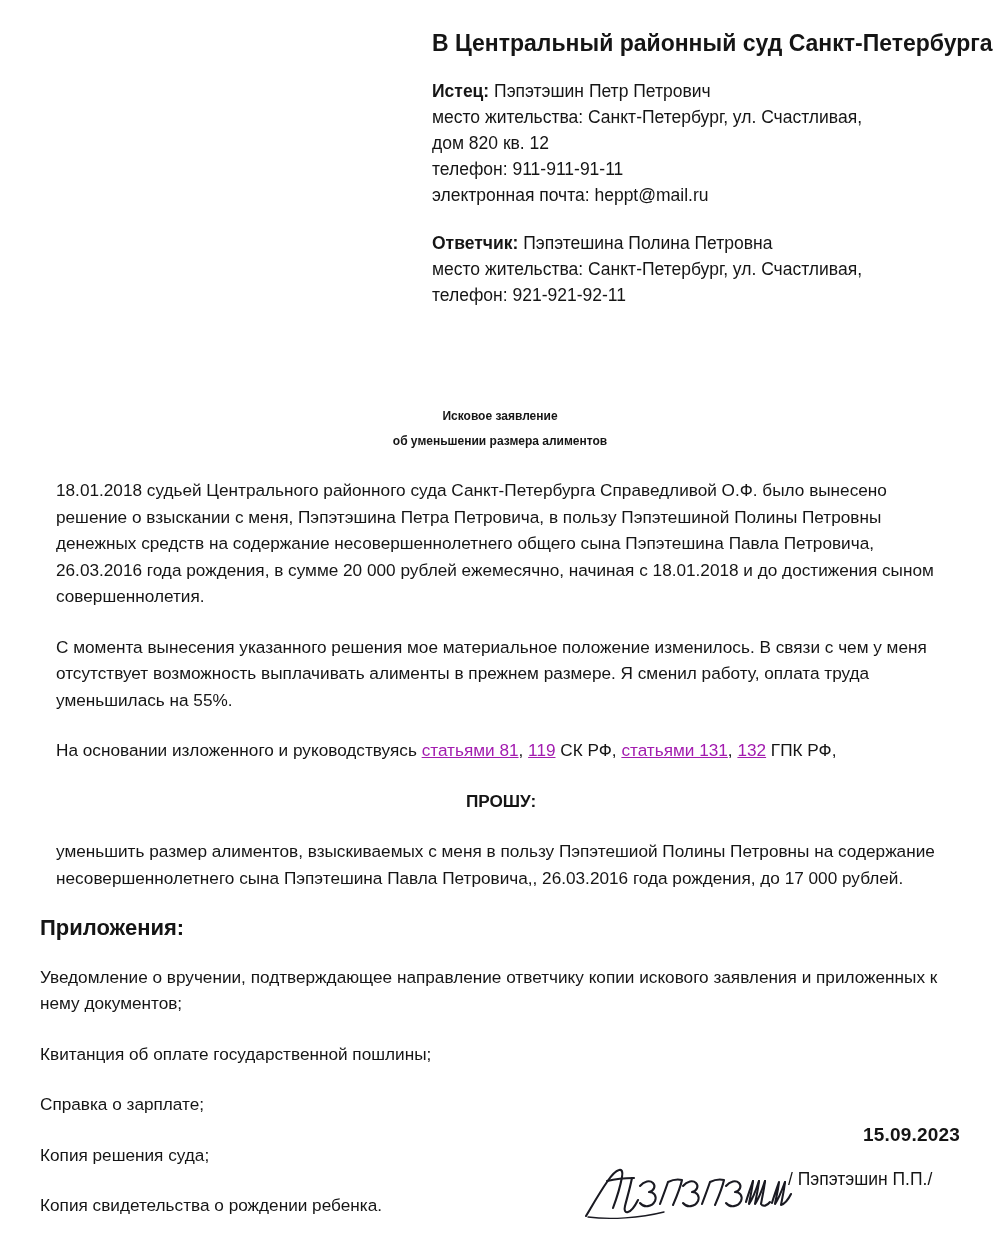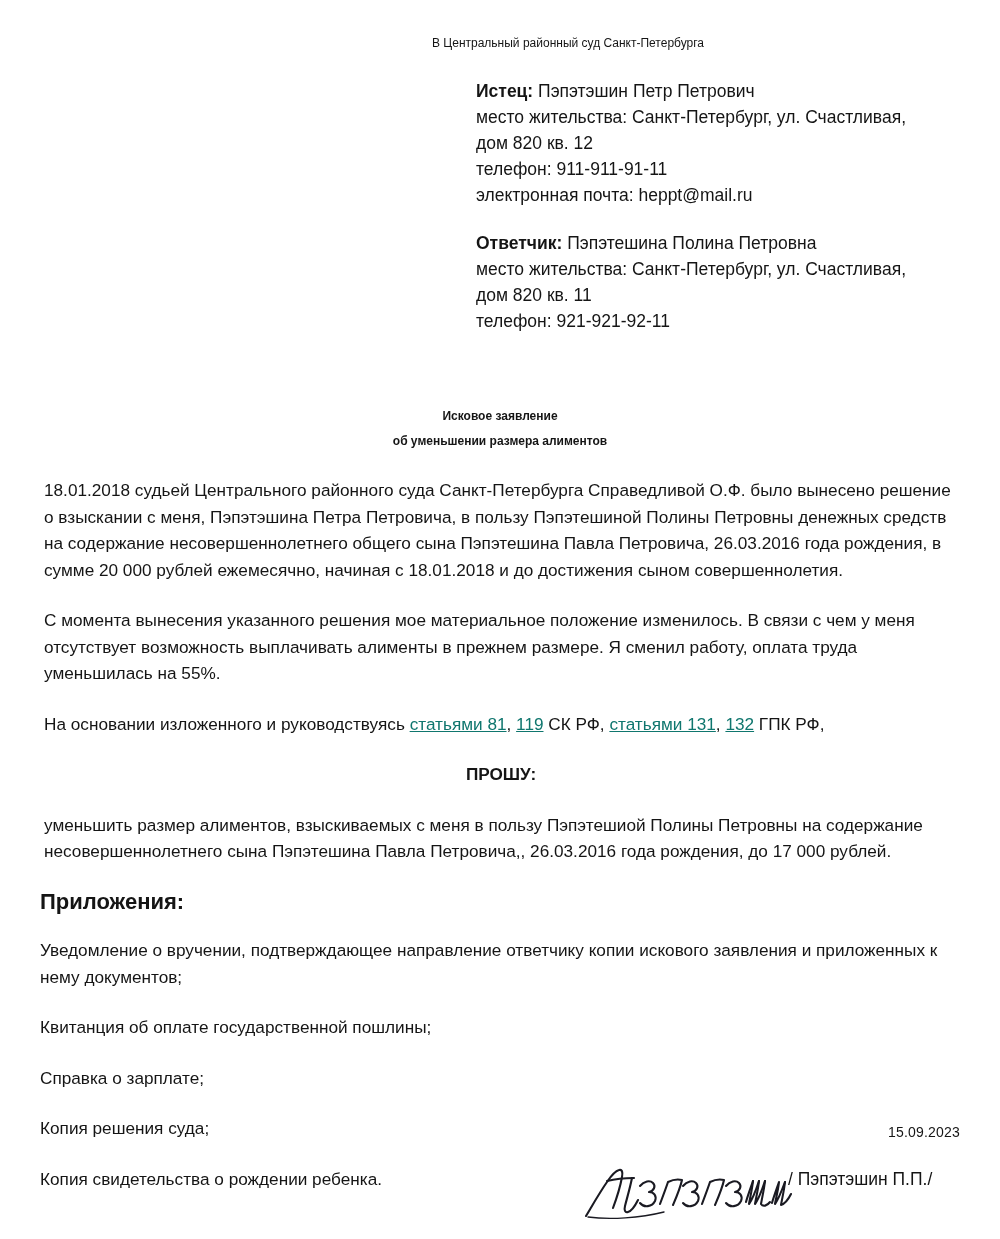--- a/index.html
+++ b/index.html
@@ -26,31 +26,31 @@
   
   .header-block {
     position: absolute;
     left: 432px;
     top: 30px;
     width: 540px;
     font-size: 17.5px;
     line-height: 26px;
   }
   .court-line {
-    font-weight: normal;
-    font-size: 12px;
+    font-weight: bold;
+    font-size: 23px;
     white-space: nowrap;
   }
   .court-address {
     font-size: 17.5px;
   }
   .party {
     margin-top: 22px;
   }
-  .party-line { font-size: 17.5px; margin-left: 44px; }
+  .party-line { font-size: 17.5px; }
   .party-role { font-weight: bold; }
 
   
   .doc-title {
     position: absolute;
     left: 0;
     top: 404px;
     width: 1000px;
     text-align: center;
     font-weight: bold;
@@ -61,21 +61,21 @@
   
   .body-wrap {
     position: absolute;
     left: 40px;
     top: 477px;
     width: 922px;
   }
   .para {
     font-size: 17.2px;
     line-height: 26.5px;
-    margin: 0 0 24px 4px;
+    margin: 0 0 24px 16px;
     text-align: left;
   }
   .para:last-child { margin-bottom: 0; }
 
   .center-bold {
     text-align: center;
     font-weight: bold;
     font-size: 17.2px;
     line-height: 26.5px;
     margin: 8px 0 24px 0;
@@ -85,32 +85,32 @@
     font-size: 22px;
     line-height: 26.5px;
     margin: 0 0 22px 0;
   }
   .attach-item {
     font-size: 17.2px;
     line-height: 26.5px;
     margin: 0 0 24px 0;
   }
   a.ref {
-    color: #0f766e;
+    color: #a21caf;
     text-decoration: underline;
     text-underline-offset: 1px;
   }
 
   
   .sign-date {
     position: absolute;
     right: 40px;
     top: 1124px;
-    font-size: 14px;
-    font-weight: normal;
+    font-size: 19px;
+    font-weight: bold;
     letter-spacing: 0.2px;
   }
   .sign-row {
     position: absolute;
     left: 560px;
     top: 1168px;
     width: 402px;
     height: 62px;
   }
   .signature-mark {
@@ -148,21 +148,20 @@
       <div class="party-line">телефон: 911-911-91-11</div>
       <div class="party-line">электронная почта: heppt@mail.ru</div>
     </div>
 
     <div class="party">
       <div class="party-line">
         <span class="party-role">Ответчик:</span>
         <span>Пэпэтешина Полина Петровна</span>
       </div>
       <div class="party-line">место жительства: Санкт-Петербург, ул. Счастливая,</div>
-      <div class="party-line">дом 820 кв. 11</div>
       <div class="party-line">телефон: 921-921-92-11</div>
     </div>
   </div>
 
   <div class="doc-title">
     <div>Исковое заявление</div>
     <div>об уменьшении размера алиментов</div>
   </div>
 
   <div class="body-wrap">

